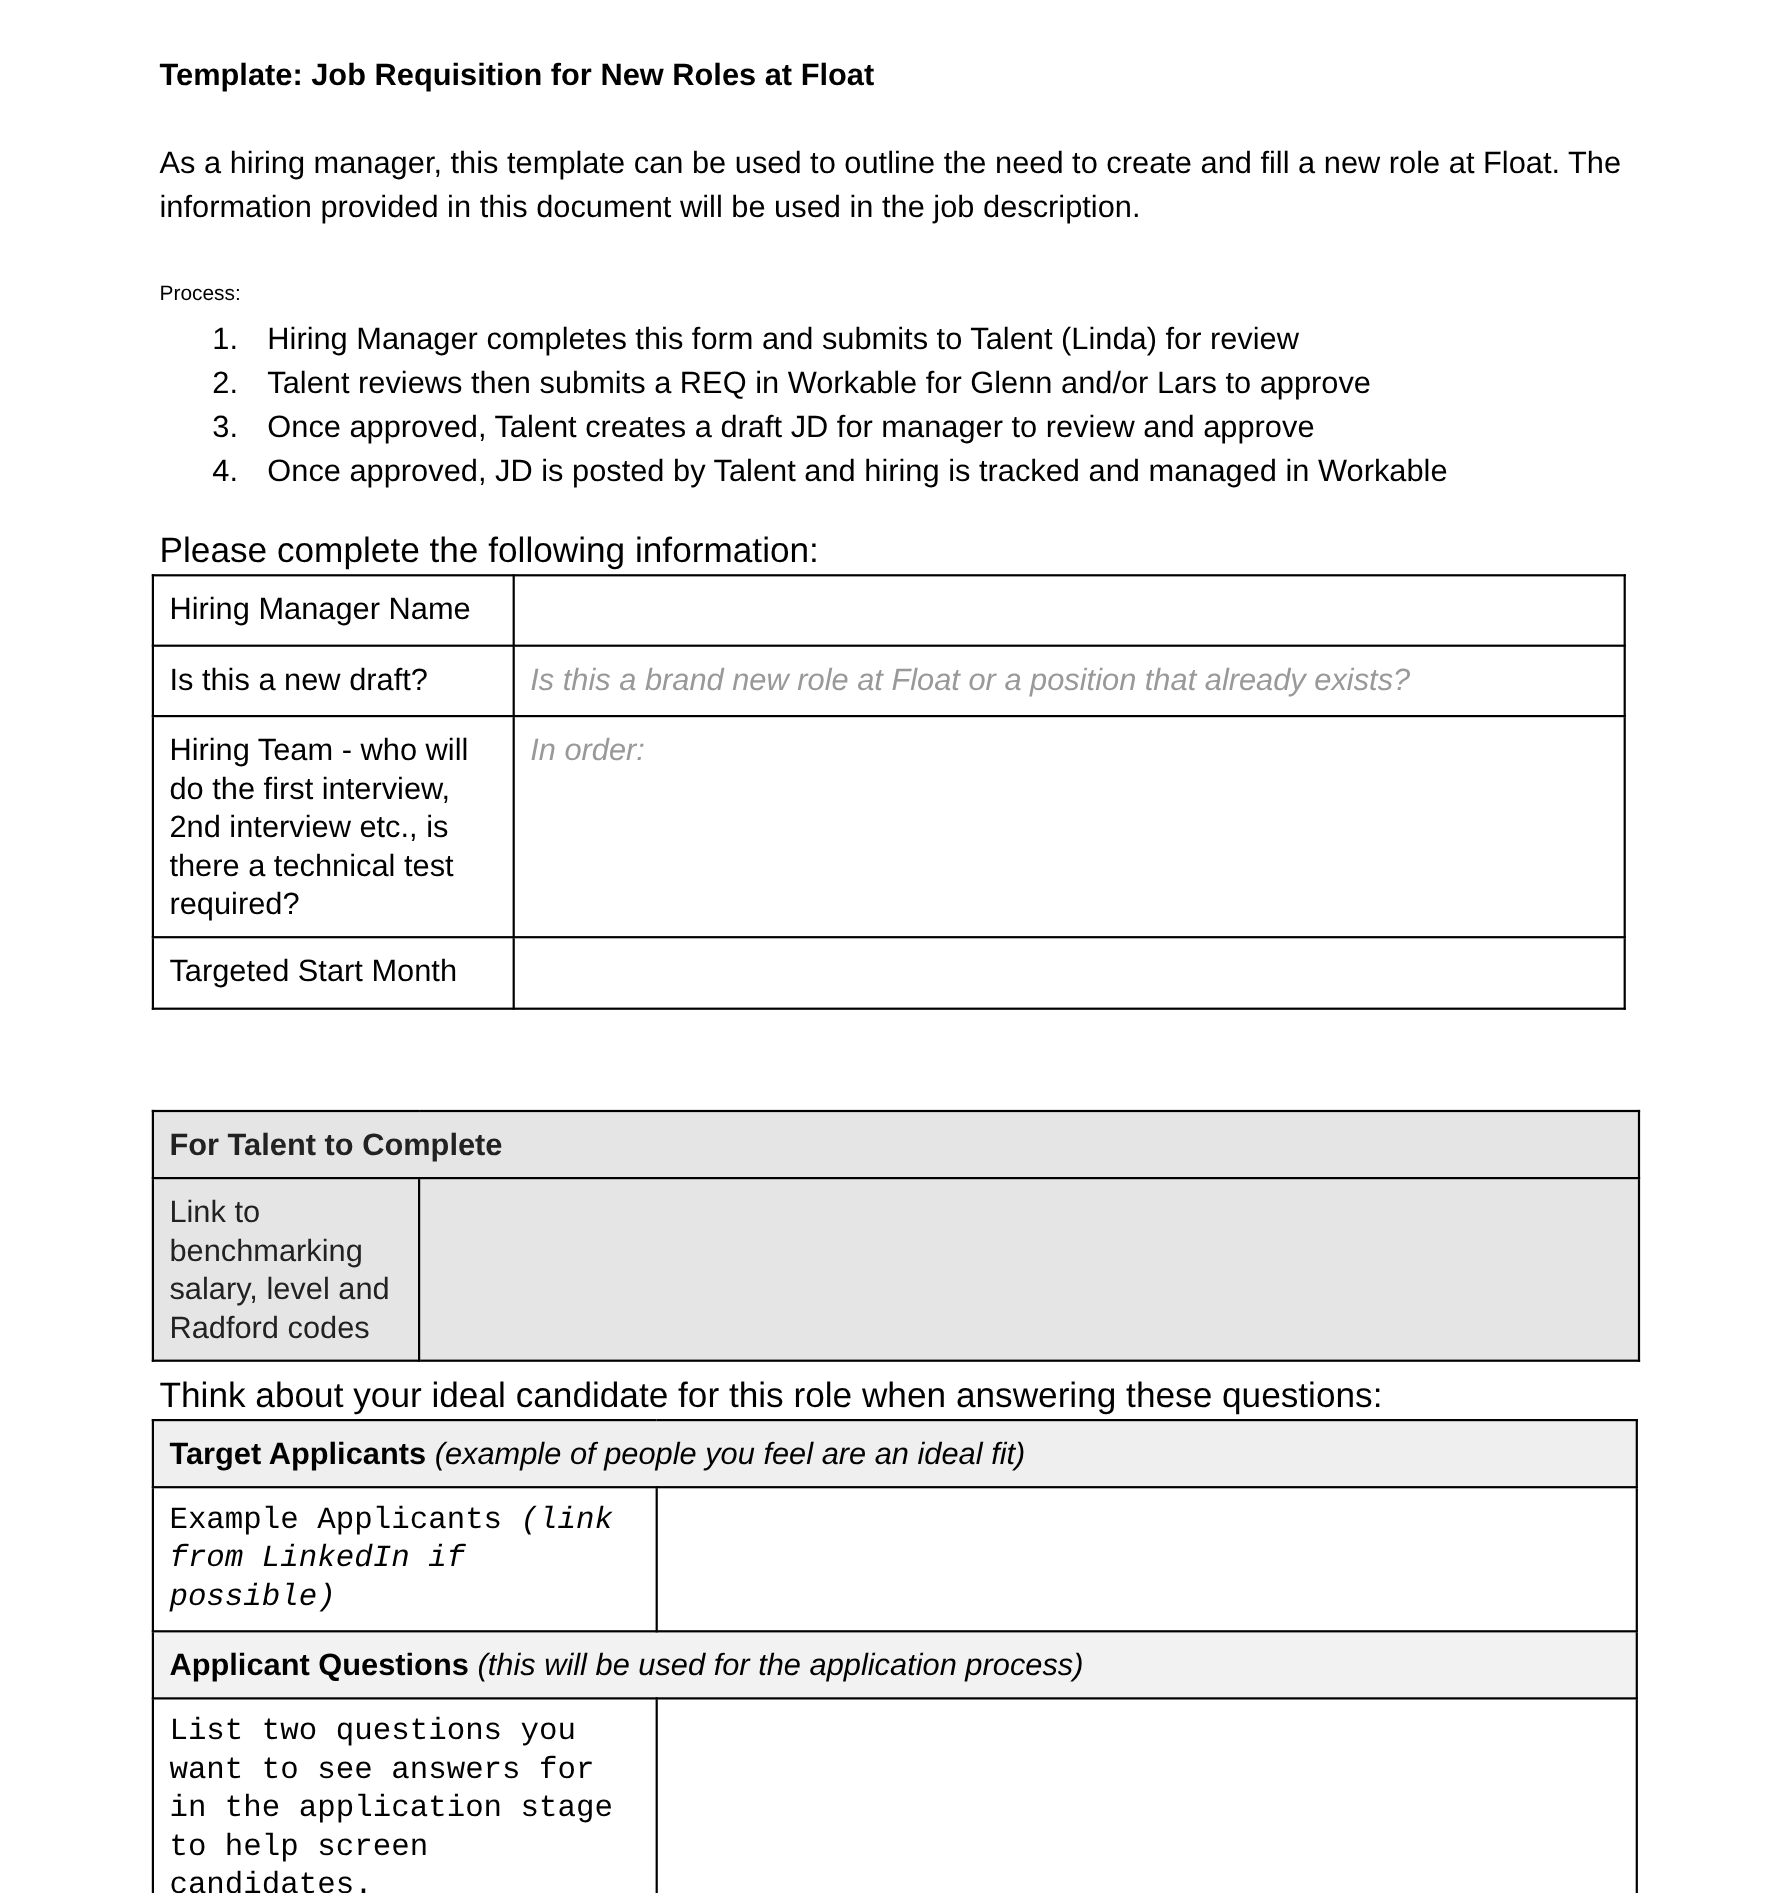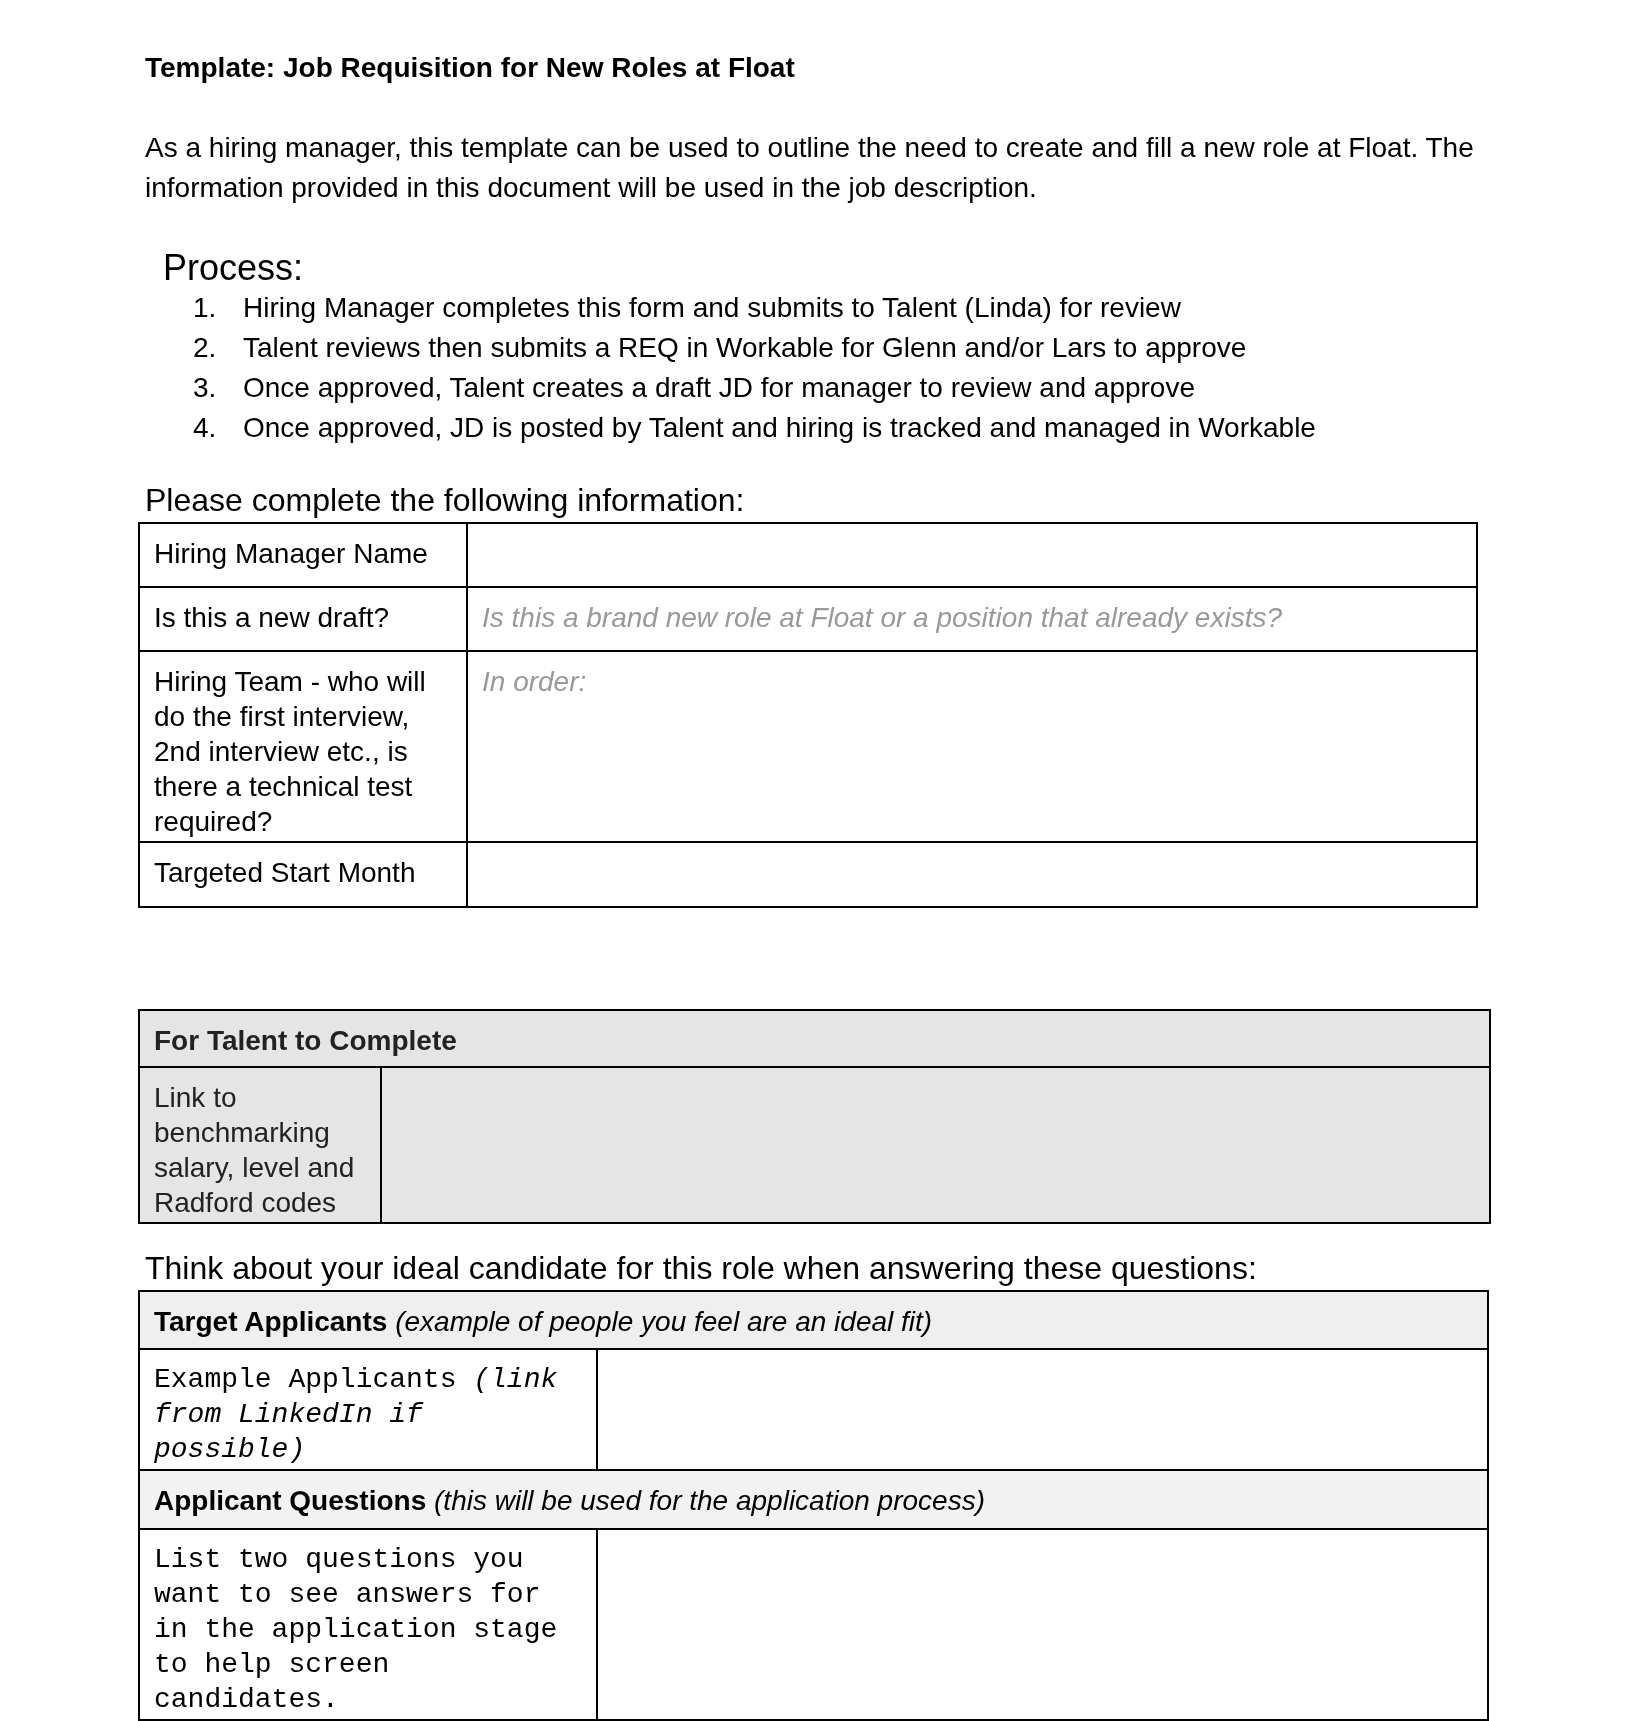--- a/index.html
+++ b/index.html
@@ -3,27 +3,27 @@
 <meta charset="utf-8">
 <style>
   html, body { margin: 0; padding: 0; background: #ffffff; }
   body {
     width: 1629px; height: 1721px; position: relative; overflow: hidden;
     font-family: "Liberation Sans", sans-serif; color: #000;
   }
   .doc { position: absolute; left: 145px; top: 0; width: 1345px; }
   .title { position: absolute; top: 50px; left: 0; font-size: 28px; font-weight: bold; line-height: 36px; white-space: nowrap; }
   .intro { position: absolute; top: 128px; left: 0; width: 1340px; font-size: 28px; line-height: 40px; }
-  .process-label { position: absolute; top: 248px; left: 0; font-size: 36px; line-height: 40px; margin-left: 18px; }
+  .process-label { position: absolute; top: 248px; left: 0; font-size: 19px; line-height: 40px; }
   .process-list { position: absolute; top: 288px; left: 0; margin: 0; padding: 0; list-style: none; font-size: 28px; line-height: 40px; }
   .process-list li { position: relative; padding-left: 98px; white-space: nowrap; }
   .process-list li .num { position: absolute; left: 48px; }
   .section-head { position: absolute; left: 0; font-size: 32px; font-weight: normal; line-height: 36px; white-space: nowrap; }
   table { position: absolute; border-collapse: collapse; font-size: 28px; line-height: 35px; }
-  td { border: 2px solid #000; vertical-align: top; padding: 12px 14px 2px 14px; }
+  td { border: 2px solid #000; vertical-align: top; padding: 12px 14px 12px 14px; }
   .placeholder { color: #999999; font-style: italic; }
   .t1 { left: -7px; top: 522px; width: 1340px; }
   .t1 td.lab { width: 298px; }
   .t2 { left: -7px; top: 1009px; width: 1353px; background: #e5e5e5; color: #222; }
   .t2 td.lab { width: 212px; }
   .t2 .hdr { font-weight: bold; }
   .t3 { left: -7px; top: 1290px; width: 1351px; }
   .t3 td.lab { width: 428px; font-family: Liberation Mono, monospace; }
   .t3 .hdr-row td { background: #efefef; }
   .t3 .hdr-row2 td { background: #f2f2f2; }

